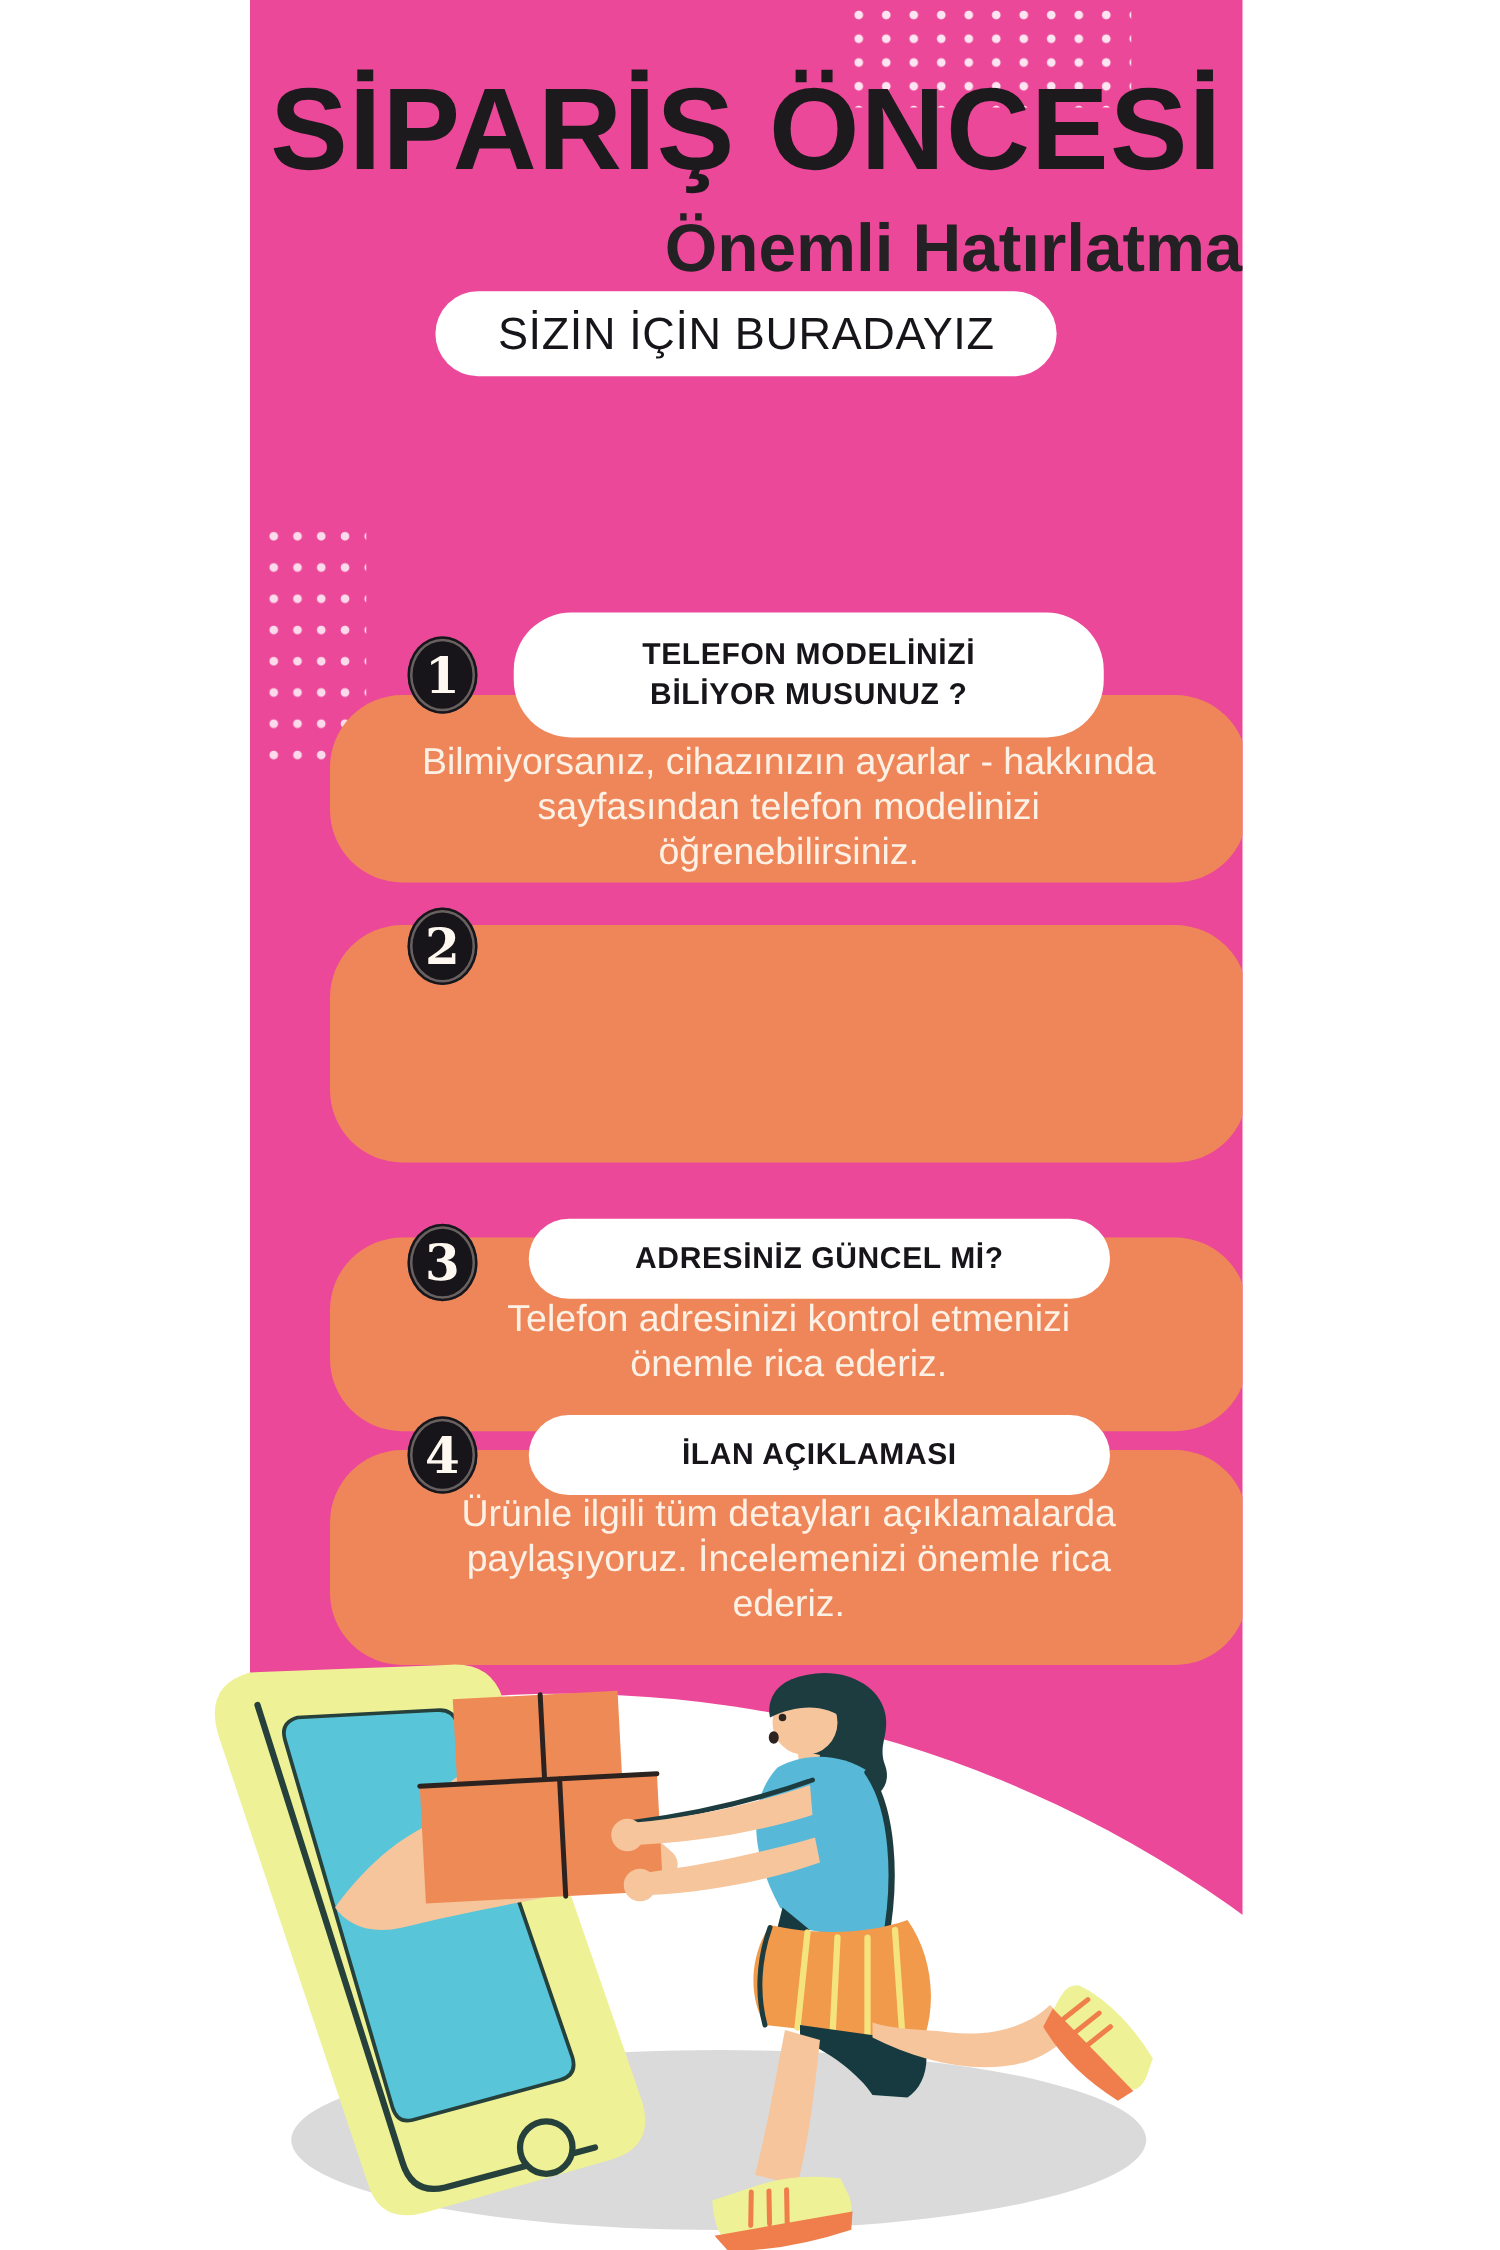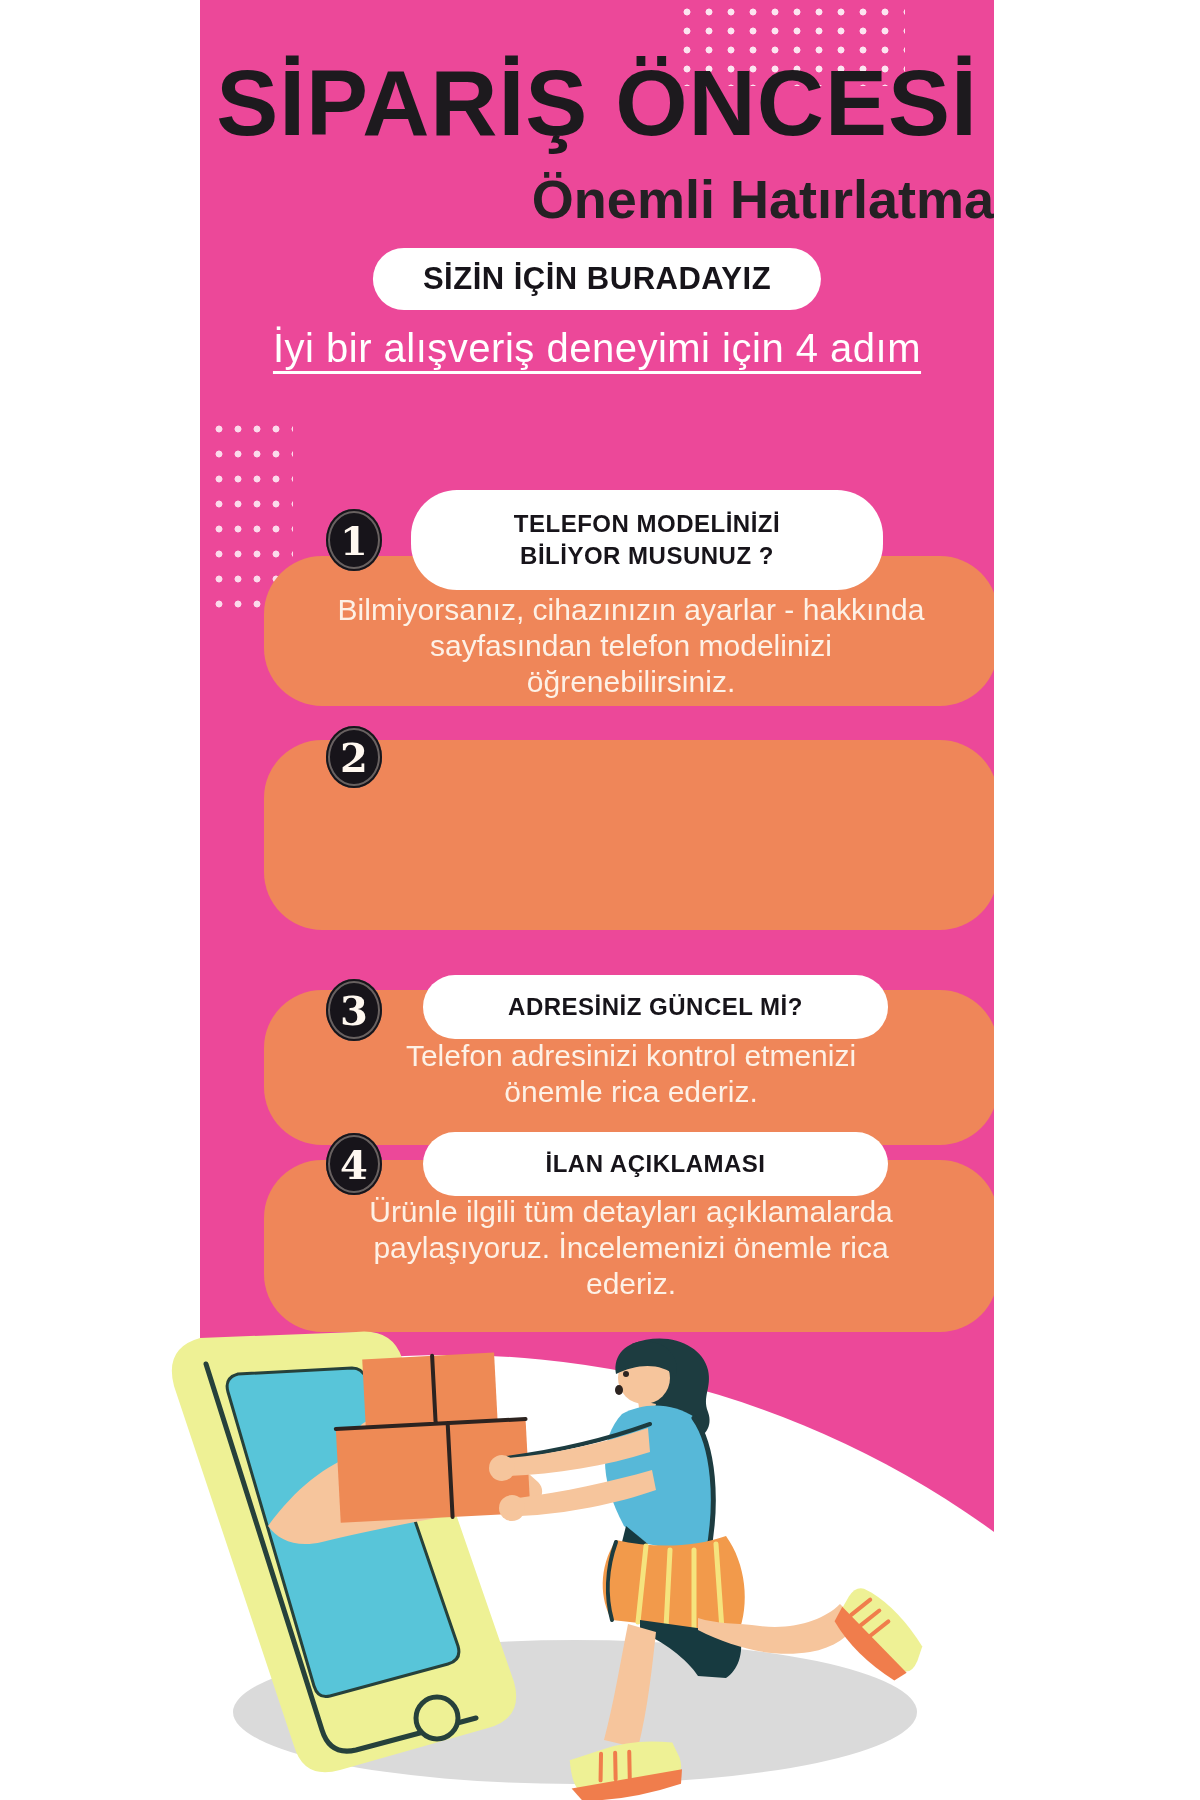--- a/index.html
+++ b/index.html
@@ -11,23 +11,23 @@
   .dots{position:absolute;opacity:.85;
         background-image:radial-gradient(circle at 4px 4px,#ffffff 3.1px,rgba(255,255,255,0) 3.8px);}
   .dots-top{left:483px;top:8px;width:222px;height:78px;background-size:22px 19px;}
   .dots-left{left:15px;top:425px;width:78px;height:200px;background-size:19px 25px;opacity:.8;}
   .dots-right{left:826px;top:988px;width:82px;height:250px;background-size:27px 31px;opacity:.8;}
 
   .title{position:absolute;left:0;top:50px;width:100%;margin:0;text-align:center;
          font-size:93px;font-weight:800;letter-spacing:1px;color:#1d1a1e;}
   .subtitle{position:absolute;left:0;top:168px;width:100%;margin:0;text-align:right;
          font-size:54px;font-weight:600;color:#242124;}
-  .ribbon{position:absolute;left:50%;top:248px;transform:translateX(-50%);
+  .ribbon{position:absolute;left:50%;top:233px;transform:translateX(-50%);
          background:#ffffff;border-radius:45px;padding:13px 50px;
-         font-size:31px;font-weight:700;letter-spacing:.5px;color:#17141a;white-space:nowrap;}
+         font-size:36px;font-weight:400;letter-spacing:.5px;color:#17141a;white-space:nowrap;}
   .tagline{position:absolute;left:0;top:326px;width:100%;text-align:center;
          font-size:40px;color:#ffffff;text-decoration:underline;
          text-decoration-thickness:3px;text-underline-offset:9px;letter-spacing:.5px;}
 
   .card{position:absolute;left:64px;width:734px;background:#ef8659;border-radius:58px;}
   .c1{top:556px;height:150px;}
   .c2{top:740px;height:190px;}
   .c3{top:990px;height:155px;}
   .c4{top:1160px;height:172px;}
 
@@ -63,21 +63,20 @@
 <div class="stage">
   <div class="panel">
 
     <div class="dots dots-top"></div>
     <div class="dots dots-left"></div>
     <div class="dots dots-right"></div>
 
     <h1 class="title">SİPARİŞ ÖNCESİ</h1>
     <h2 class="subtitle">Önemli Hatırlatma</h2>
     <div class="ribbon">SİZİN İÇİN BURADAYIZ</div>
-    <div class="tagline">İyi bir alışveriş deneyimi için 4 adım</div>
 
     <div class="card c1"></div>
     <div class="step-body t1">Bilmiyorsanız, cihazınızın ayarlar - hakkında
 sayfasından telefon modelinizi
 öğrenebilirsiniz.</div>
     <div class="pill p1">TELEFON MODELİNİZİ
 BİLİYOR MUSUNUZ ?</div>
     <div class="badge b1">1</div>
 
     <div class="card c2"></div>

